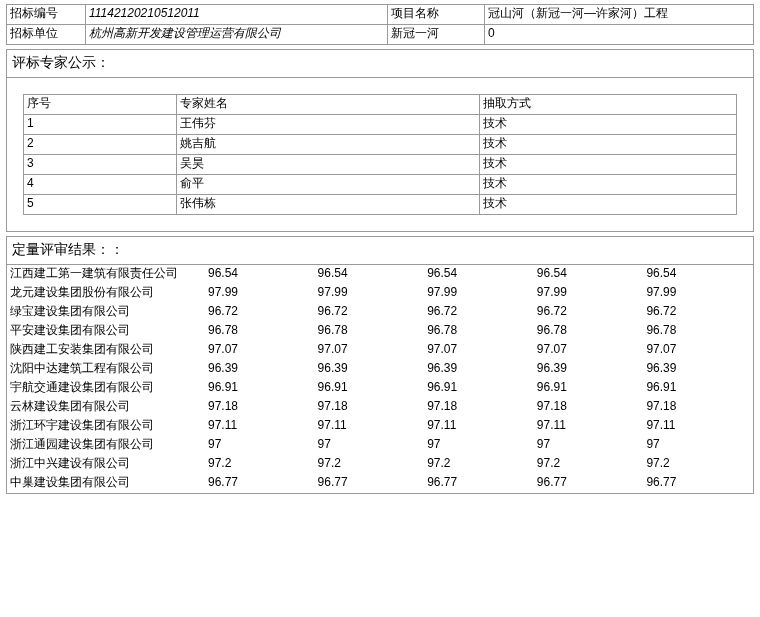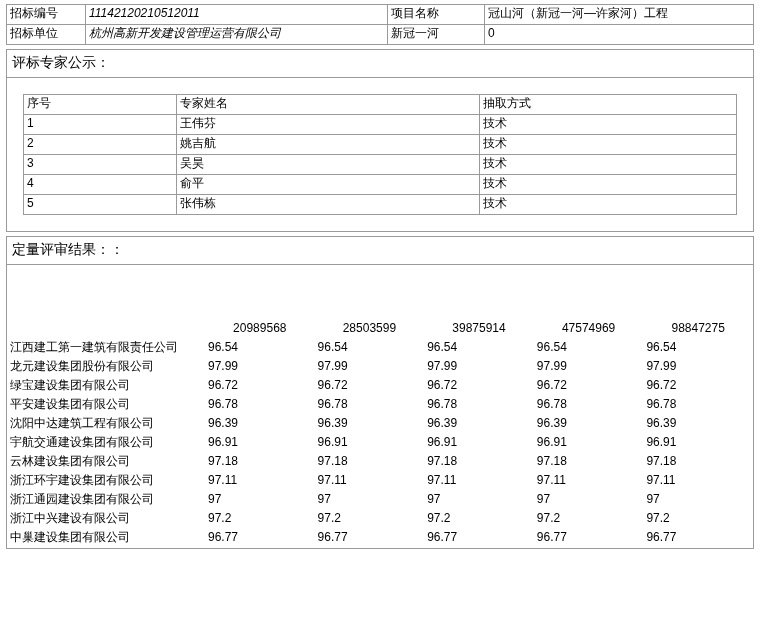--- a/index.html
+++ b/index.html
@@ -159,28 +159,20 @@
         </tbody>
       </table>
     </div>
   </div>
 
   <div class="block">
     <div class="block-title">定量评审结果：：</div>
     <div class="scores-inner">
       <table class="scores-table">
         <tbody>
-          <tr class="hdr">
-            <td class="firstcol cname"></td>
-            <td>20989568</td>
-            <td>28503599</td>
-            <td>39875914</td>
-            <td>47574969</td>
-            <td>98847275</td>
-          </tr>
 
           <tr>
             <td class="cname">江西建工第一建筑有限责任公司</td>
             <td class="sc">96.54</td>
             <td class="sc">96.54</td>
             <td class="sc">96.54</td>
             <td class="sc">96.54</td>
             <td class="sc">96.54</td>
           </tr>
           <tr>
@@ -199,20 +191,28 @@
             <td class="sc">96.72</td>
             <td class="sc">96.72</td>
           </tr>
           <tr>
             <td class="cname">平安建设集团有限公司</td>
             <td class="sc">96.78</td>
             <td class="sc">96.78</td>
             <td class="sc">96.78</td>
             <td class="sc">96.78</td>
             <td class="sc">96.78</td>
+          </tr>
+          <tr>
+            <td class="cname">陕西建工安装集团有限公司</td>
+            <td class="sc">97.07</td>
+            <td class="sc">97.07</td>
+            <td class="sc">97.07</td>
+            <td class="sc">97.07</td>
+            <td class="sc">97.07</td>
           </tr>
           <tr>
             <td class="cname">沈阳中达建筑工程有限公司</td>
             <td class="sc">96.39</td>
             <td class="sc">96.39</td>
             <td class="sc">96.39</td>
             <td class="sc">96.39</td>
             <td class="sc">96.39</td>
           </tr>
           <tr>

